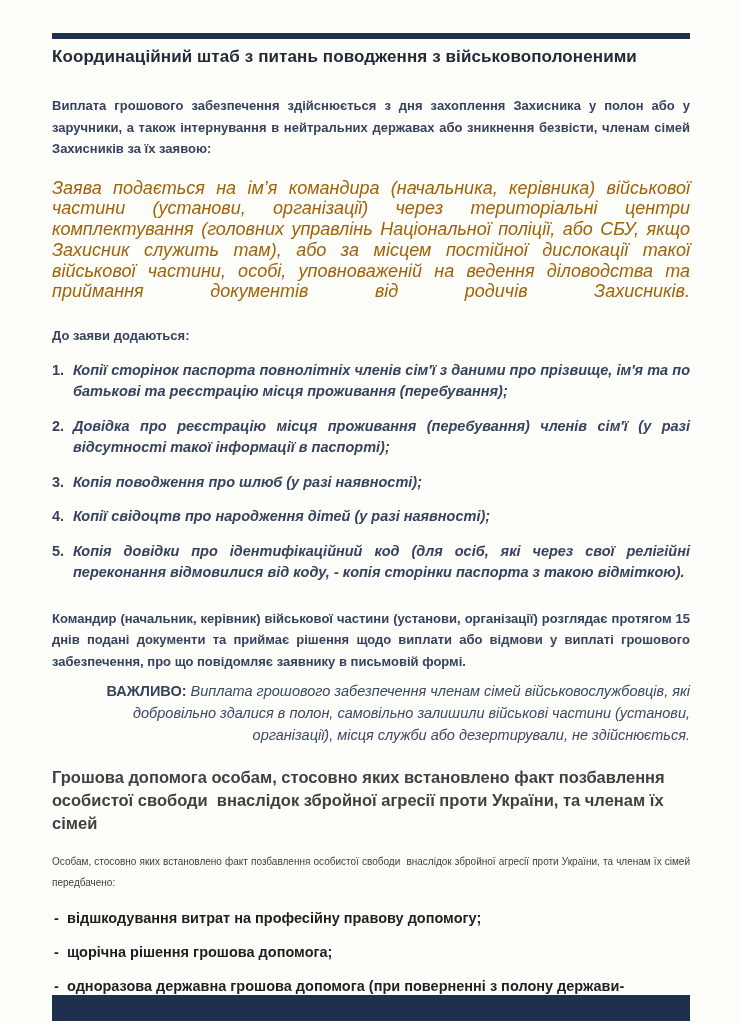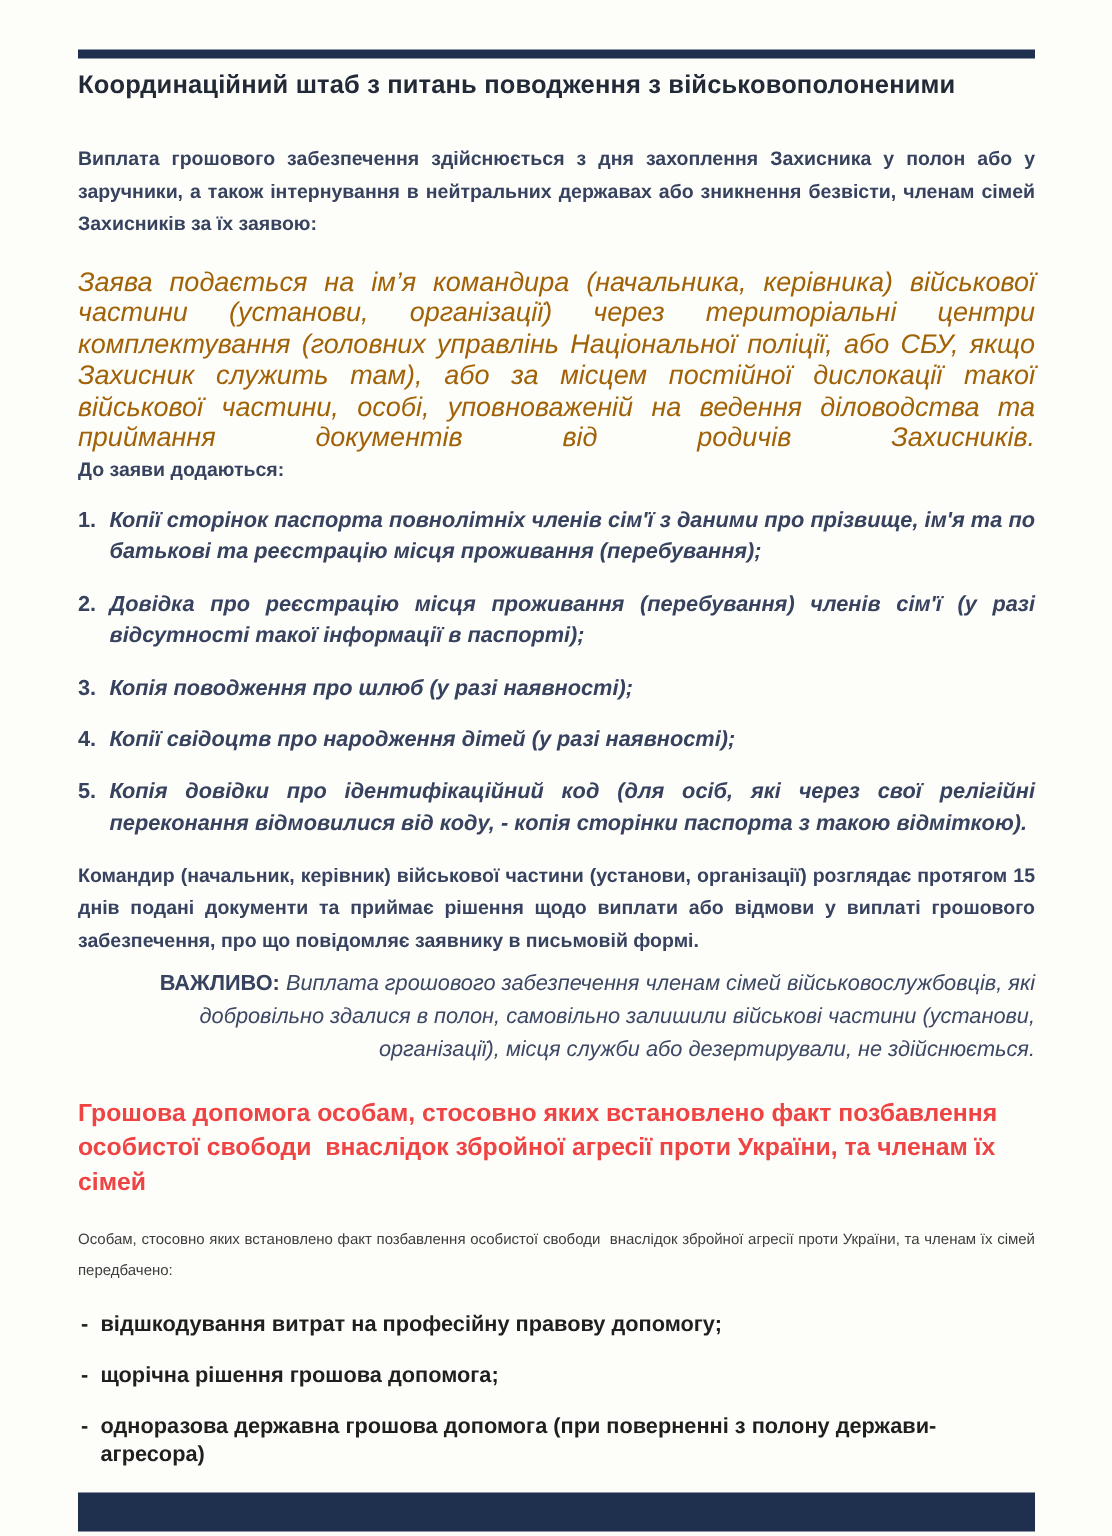--- a/index.html
+++ b/index.html
@@ -51,20 +51,21 @@
     margin-top: 18px;
     color: #a16207;
     font-style: italic;
     font-weight: normal;
     font-size: 18px;
     line-height: 20.8px;
     text-align: justify;
     text-align-last: justify;
   }
   .attachments-title {
+    margin-top: 23px;
   }
   .attach-list {
     margin-top: 1px;
   }
   .attach-item {
     display: flex;
     margin-top: 13px;
     color: #37425e;
     font-weight: bold;
     font-size: 14.5px;
@@ -72,40 +73,40 @@
   }
   .attach-item .num {
     flex: 0 0 21px;
   }
   .attach-item .itm-text {
     flex: 1;
     text-align: justify;
     font-style: italic;
   }
   .commander-para {
-    margin-top: 12px;
+    margin-top: 24px;
   }
   .important-para {
     margin-top: 9px;
     color: #3c4864;
     font-size: 14.5px;
     line-height: 21.8px;
     text-align: right;
   }
   .important-para .imp-label {
     font-weight: bold;
     font-style: normal;
     color: #37425e;
   }
   .important-para .imp-text {
     font-style: italic;
   }
   .section-heading {
     margin-top: 19px;
-    color: #ef4444;
+    color: #404040;
     font-weight: bold;
     font-size: 16.5px;
     line-height: 23px;
     white-space: pre-wrap;
   }
   .aid-intro {
     margin-top: 16px;
     color: #3d3d3d;
     font-size: 10px;
     line-height: 21.5px;

